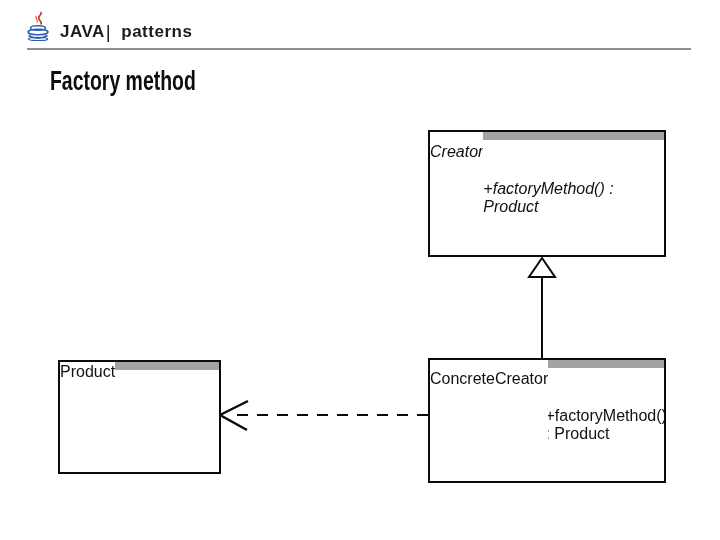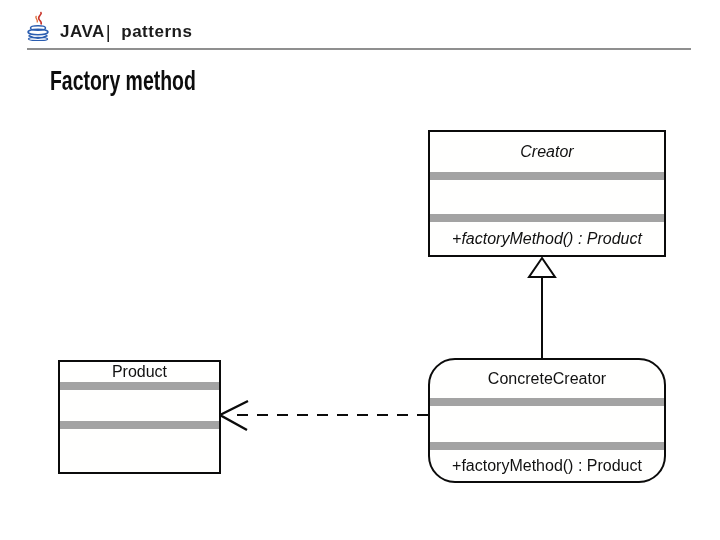--- a/index.html
+++ b/index.html
@@ -16,33 +16,33 @@
   .header-rule { position: absolute; left: 11px; top: 48px; width: 664px; height: 2px;
                  background: #8f8f8f; }
 
   
   .slide-title { position: absolute; left: 50px; top: 66px; font-size: 27px; font-weight: bold;
                  color: #0d0d0d; transform: scaleX(0.72); transform-origin: left center;
                  letter-spacing: 0px; white-space: nowrap; }
 
   
   .uml-box { position: absolute; background: #fffffe; border: 2px solid #0b0b0b;
-             display: flex; flex-direction: column; }
+             display: flex; flex-direction: row; }
   .uml-compartment { border-top: 8px solid #a3a3a3; display: flex; align-items: center;
                      justify-content: center; font-size: 16px; color: #111; overflow: hidden; }
   .uml-compartment:first-child { border-top: none; }
   .uml-title { font-weight: normal; }
   .italic { font-style: italic; }
 
   #creator-box        { left: 428px; top: 130px; width: 238px; height: 127px; }
   #creator-box .c1    { height: 40px; }
   #creator-box .c2    { height: 42px; }
   #creator-box .c3    { flex: 1; }
 
-  #concrete-creator-box     { left: 428px; top: 358px; width: 238px; height: 125px; border-radius: 27px; }
+  #concrete-creator-box     { left: 428px; top: 358px; width: 238px; height: 125px; }
   #concrete-creator-box .c1 { height: 38px; }
   #concrete-creator-box .c2 { height: 44px; }
   #concrete-creator-box .c3 { flex: 1; }
 
   #product-box     { left: 58px; top: 360px; width: 163px; height: 114px; }
   #product-box .c1 { height: 20px; }
   #product-box .c2 { height: 39px; }
   #product-box .c3 { flex: 1; }
 
   

